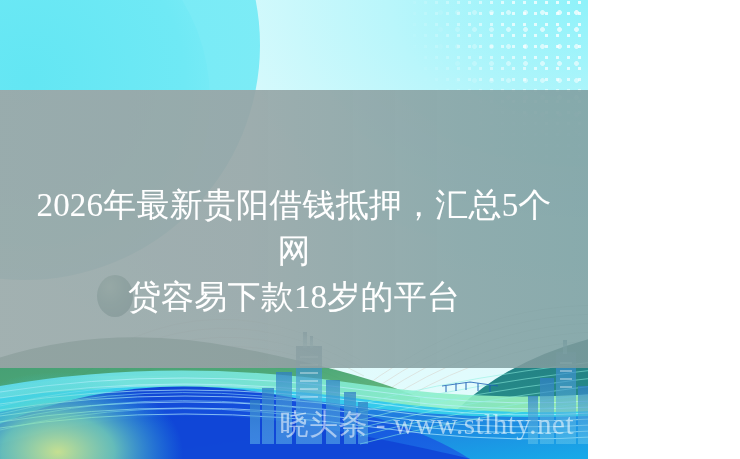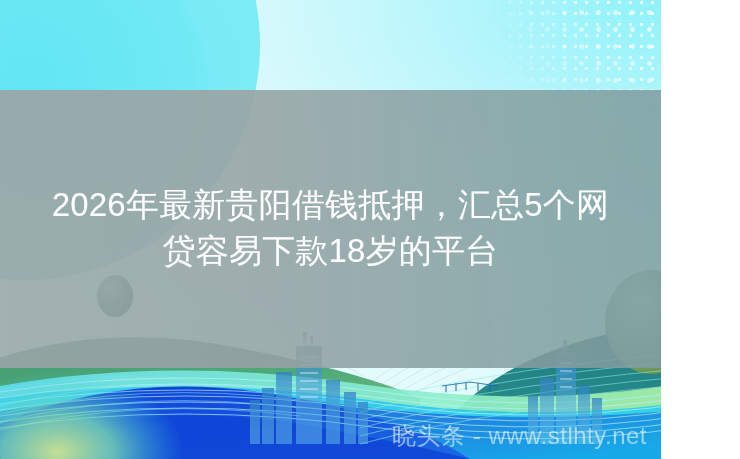--- a/index.html
+++ b/index.html
@@ -7,24 +7,25 @@
     margin: 0;
     padding: 0;
     background: #ffffff;
   }
   body {
     font-family: "Liberation Sans", "DejaVu Sans", sans-serif;
   }
 
   .banner {
     position: relative;
-    width: 661px;
+    width: 588px;
     height: 459px;
     overflow: hidden;
     background: #0369a1;
+    font-family: Liberation Serif, serif;
   }
 
   
   .sky {
     position: absolute;
     inset: 0;
     background:
       radial-gradient(130% 110% at 100% 0%, #8ef2fa 0%, #b9f6fb 26%, #dcfafc 52%, #e6fcfd 100%);
   }
 
@@ -108,23 +109,23 @@
     letter-spacing: .2px;
     font-weight: 400;
     white-space: pre-line;
     text-shadow: 0 0 1px rgba(255,255,255,.25);
   }
 
   
   .watermark {
     position: absolute;
     right: 14px;
-    bottom: 6px;
+    bottom: 18px;
     color: rgba(255,255,255,.55);
-    font-size: 24px;
+    font-size: 29px;
     line-height: 34px;
     letter-spacing: .5px;
     white-space: nowrap;
     pointer-events: none;
   }
 </style>
 </head>
 <body>
 
 <div class="banner">

